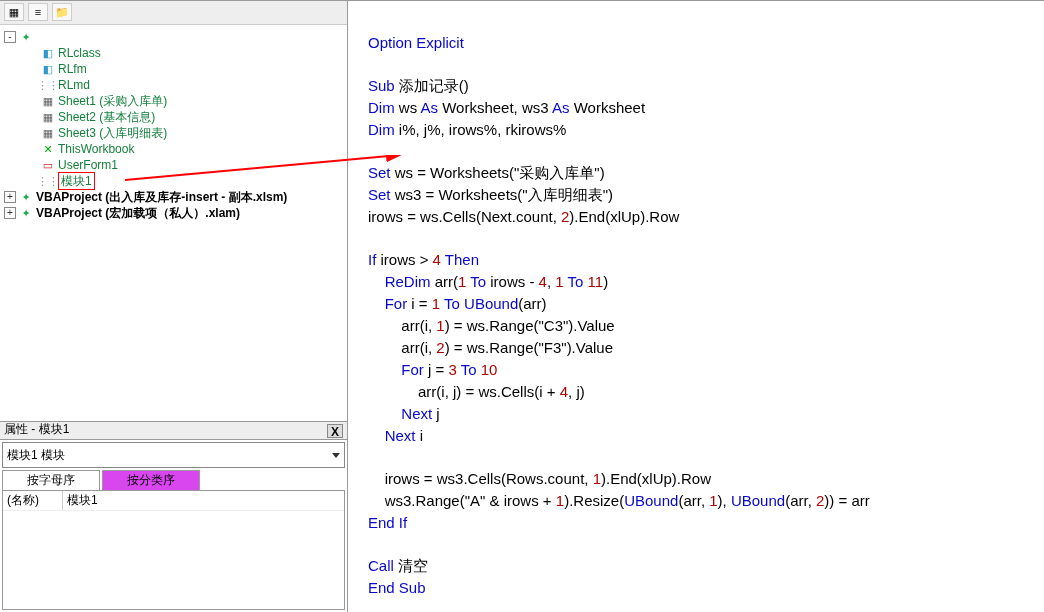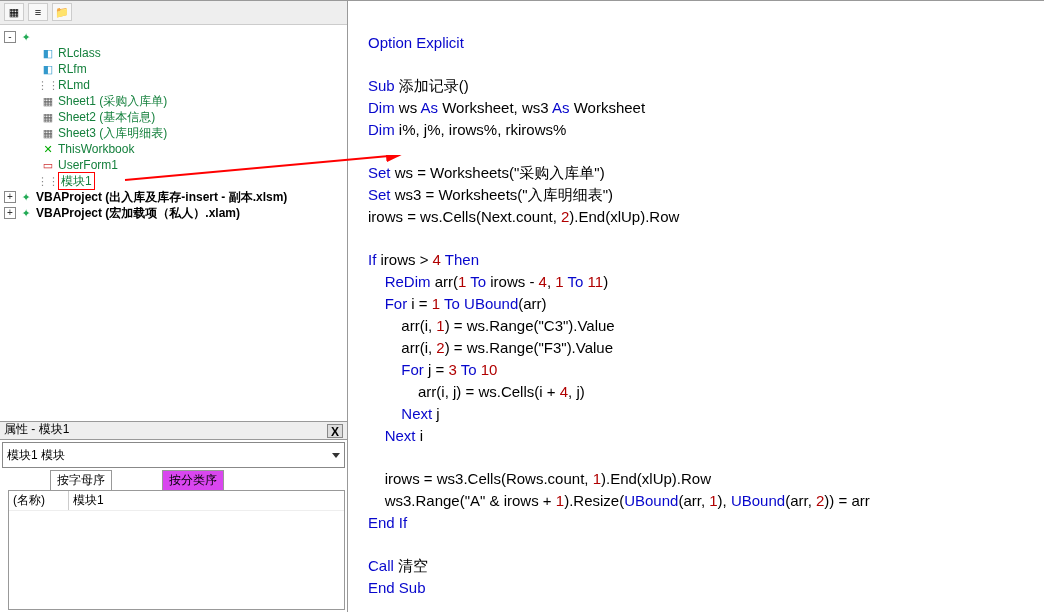--- a/index.html
+++ b/index.html
@@ -22,23 +22,23 @@
   .ic-form { color:#c33; }
   .ic-mod { color:#888; }
   .sel { border:1px solid red; padding:0 2px;}
   .node span.label { color:#15803d;}
 
   .props-header { height:18px; background:#eee; border-bottom:1px solid #999; font-size:12px; padding:1px 4px; display:flex; justify-content:space-between;align-items:flex-end;}
   .close-x { width:16px; height:14px; font-size:12px; font-weight:bold; text-align:center; border:1px solid #888; background:#ddd;}
   .props-combo { height:20px; border:1px solid #888; font-size:12px; display:flex; align-items:center; padding:12px 4px; margin:2px;}
   .combo-arrow { margin-left:auto; border-left:4px solid transparent; border-right:4px solid transparent; border-top:5px solid #333;}
   .tabs { display:flex; font-size:12px; gap:2px; padding:0 2px;}
-  .tab { border:1px solid #999; border-bottom:none; padding:1px 6px; background:#fff;margin-left:48px;}
+  .tab { border:1px solid #999; border-bottom:none; padding:1px 24px; background:#fff;}
   .tab.inactive { background:#d946ef;}
-  .props-grid { border:1px solid #999; margin:0 2px 2px 8px; height:120px; font-size:12px;}
+  .props-grid { border:1px solid #999; margin:0 2px 2px 2px; height:120px; font-size:12px;}
   .prow { display:flex; border-bottom:1px solid #eee;}
   .pcell { padding:1px 4px; }
   .pcell.k { width:60px; border-right:1px solid #ccc;}
   .pcell.v { flex:1; }
 
   
   .right { flex:1; padding:10px 20px; font-family: Consolas, monospace; font-size:15px; line-height:21px; white-space:pre; overflow:auto; position:relative;}
   .kw { color:#0707cc; }
   .num { color:#b00000; }
   .txt { color:#000; }

